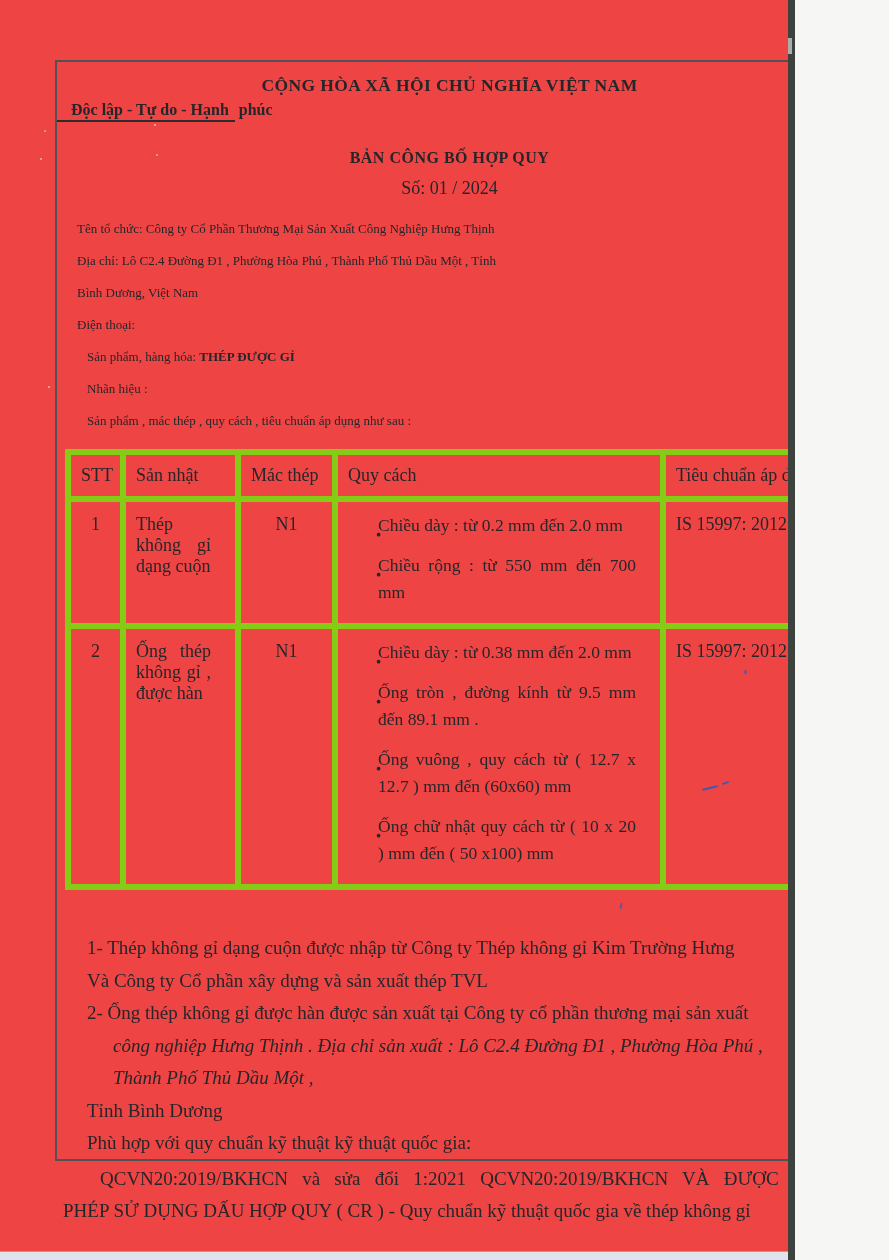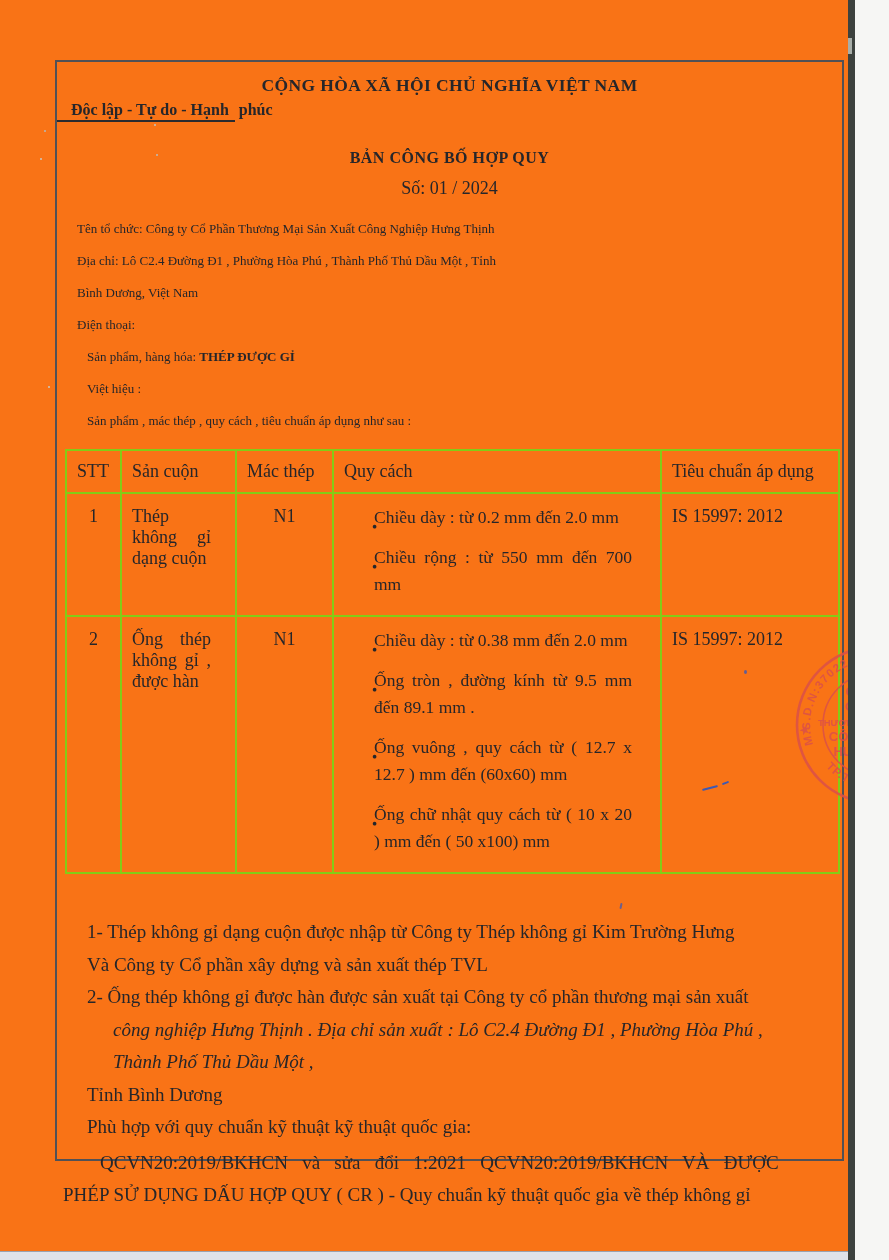--- a/index.html
+++ b/index.html
@@ -1,17 +1,17 @@
 <!DOCTYPE html>
 <html style="--stamp-color: #dc5147;"><head>
 <meta charset="utf-8">
 <style>
   html,body { margin:0; padding:0; }
   body { width:889px; height:1260px; background:#f6f6f4; font-family:"Liberation Serif","DejaVu Serif",serif; color:#26262a; }
-  .scan-page { position:relative; width:855px; height:1260px; background:#f97316; overflow:hidden; }
+  .scan-page { position:relative; width:795px; height:1260px; background:#ef4444; overflow:hidden; }
 
   
   .edge-right { position:absolute; right:0; top:0; width:7px; height:1260px; background:#3d423e; z-index:9; }
   .edge-right .notch { position:absolute; left:0; top:38px; width:4px; height:16px; background:#a8aea8; }
   .edge-bottom { position:absolute; left:0; bottom:0; width:882px; height:8px; background:#dfe3ea; border-top:1px solid #9aa2b0; z-index:8; }
   .specks { position:absolute; left:44px; top:130px; width:2px; height:2px; background:#b9b9b3; border-radius:50%;
             box-shadow: 110px -6px 0 #c4c4be, 112px 24px 0 #bdbdb7, -4px 28px 0 #c8c8c2, 4px 256px 0 #cacac4; }
   .ink-mark { position:absolute; background:#3d59b4; z-index:4; }
   .ink-dash1 { left:702px; top:787px; width:16px; height:2px; transform:rotate(-14deg); border-radius:2px; }
   .ink-dash2 { left:722px; top:782px; width:7px; height:2px; transform:rotate(-20deg); border-radius:2px; }
@@ -27,21 +27,21 @@
   .doc-title { text-align:center; margin-top:30px; font-weight:bold; font-size:16px; letter-spacing:.5px; }
   .doc-no { text-align:center; margin-top:11px; font-size:18px; }
 
   .info { margin:14px 18px 0 20px; font-size:13px; line-height:32px; }
   .info .line { white-space:nowrap; }
   .info .sub { padding-left:10px; }
   .bold { font-weight:bold; }
 
   
   table.spec-table { border-collapse:collapse; margin:12px 0 0 8px; table-layout:fixed; width:773px; font-size:18px; }
-  table.spec-table th, table.spec-table td { border:2px solid #84cc16; vertical-align:top; font-weight:normal; }
+  table.spec-table th, table.spec-table td { border:6px solid #84cc16; vertical-align:top; font-weight:normal; }
   table.spec-table th { text-align:left; padding:10px 4px 10px 10px; white-space:nowrap; overflow:hidden; }
   th.c-stt { text-align:center; padding-left:0; }
   td.stt { text-align:center; padding-top:12px; }
   td.product { padding:12px 24px 10px 10px; text-align:justify; }
   td.grade { text-align:center; padding-top:12px; }
   td.specs { padding:10px 6px 4px 0; }
   td.standard { padding:12px 4px 10px 10px; }
   .spec { position:relative; padding-left:40px; margin-bottom:13px; font-size:17.5px; line-height:27px; text-align:justify; width:258px; }
   .spec::before { content:"●"; position:absolute; left:38px; top:9px; font-size:8.5px; }
 
@@ -70,36 +70,36 @@
 
     <div class="doc-title">BẢN CÔNG BỐ HỢP QUY</div>
     <div class="doc-no">Số: 01 / 2024</div>
 
     <div class="info">
       <div class="line">Tên tổ chức: Công ty Cổ Phần Thương Mại Sản Xuất Công Nghiệp Hưng Thịnh</div>
       <div class="line">Địa chỉ: Lô C2.4 Đường Đ1 , Phường Hòa Phú , Thành Phố Thủ Dầu Một , Tỉnh</div>
       <div class="line">Bình Dương, Việt Nam</div>
       <div class="line">Điện thoại:</div>
       <div class="line sub"><span>Sản phẩm, hàng hóa: </span><span class="bold">THÉP ĐƯỢC GỈ</span></div>
-      <div class="line sub">Việt hiệu :</div>
+      <div class="line sub">Nhãn hiệu :</div>
       <div class="line sub">Sản phẩm , mác thép , quy cách , tiêu chuẩn áp dụng như sau :</div>
     </div>
 
     <table class="spec-table">
       <colgroup>
           <col style="width:55px">
           <col style="width:115px">
           <col style="width:97px">
           <col style="width:328px">
           <col style="width:178px">
         </colgroup>
       <thead>
           <tr>
             <th class="c-stt">STT</th>
-            <th>Sản cuộn</th>
+            <th>Sản nhật</th>
             <th>Mác thép</th>
             <th>Quy cách</th>
             <th>Tiêu chuẩn áp dụng</th>
           </tr>
         </thead>
       <tbody>
           <tr>
             <td class="stt">1</td>
             <td class="product">Thép không gỉ dạng cuộn</td>
             <td class="grade">N1</td>

